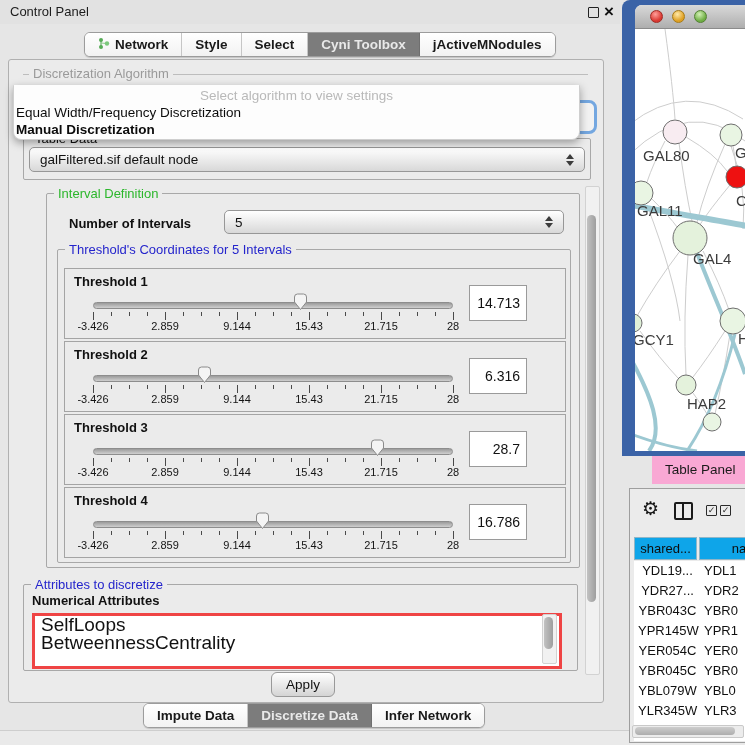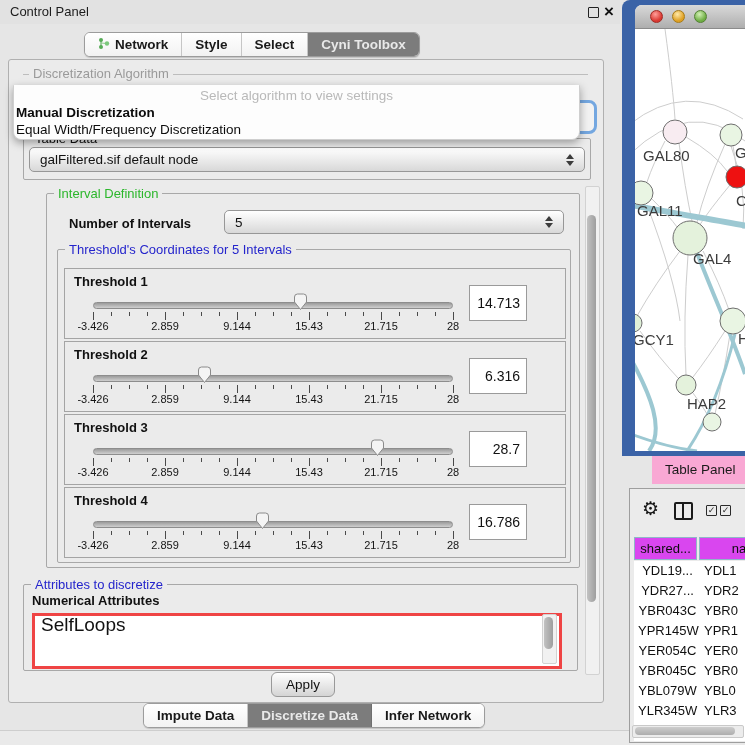--- a/index.html
+++ b/index.html
@@ -98,21 +98,21 @@
 
   #table-box{left:629px;top:488px;width:116px;height:253px;background:#ebebeb;
     border:1px solid #9e9e9e;overflow:hidden;}
   #tb-toolbar{position:absolute;left:0;top:0;width:116px;height:44px;}
   #gear-ic{position:absolute;left:12px;top:8px;font-size:19px;color:#141414;}
   #split-ic{position:absolute;left:44px;top:13px;width:15px;height:14px;border:2px solid #1a1a1a;border-radius:2px;}
   #split-ic i{position:absolute;left:5.5px;top:0;width:2px;height:14px;background:#1a1a1a;}
   .cb-ic{position:absolute;top:16px;width:9px;height:9px;border:1.5px solid #2a2a2a;border-radius:1px;
     font-size:9px;line-height:9px;text-align:center;color:#2a2a2a;}
   #tb-grid{position:absolute;left:4px;top:48px;width:112px;}
-  .hcell{position:absolute;top:0;height:23px;background:#d946ef;border:1px solid #8fb6c8;
+  .hcell{position:absolute;top:0;height:23px;background:#0ea5e9;border:1px solid #8fb6c8;
     box-sizing:border-box;display:flex;align-items:center;justify-content:center;
     font-size:13px;color:#0e0e0e;}
   .trow{position:absolute;width:200px;height:20px;background:#fff;}
   .trow span{position:absolute;top:0;height:20px;line-height:20px;font-size:13px;color:#101010;white-space:nowrap;}
 </style>
 </head>
 <body>
 
 <div class="abs" id="titlebar">
   <span class="t">Control Panel</span>
@@ -133,33 +133,36 @@
     </div>
     <div class="tab">
       <span>Style</span>
     </div>
     <div class="tab">
       <span>Select</span>
     </div>
     <div class="tab sel">
       <span>Cyni Toolbox</span>
     </div>
+    <div class="tab">
+      <span>jActiveMNodules</span>
+    </div>
   </div>
 
 <div class="abs" id="main-panel">
 
   <div class="abs" style="left:14px;top:14px;width:565px;height:0;border-top:1px solid #bdbdbd;"></div>
   <span class="abs gray" style="left:20px;top:6px;font-size:13px;background:#ebebeb;padding:0 4px;">Discretization Algorithm</span>
   <div class="abs" id="focus-frag"></div>
 
   <div class="abs" id="algo-overlay">
     <div class="hint">Select algorithm to view settings</div>
     <div id="algo-options">
+        <div class="opt">Equal Width/Frequency Discretization</div>
         <div class="opt hl">Manual Discretization</div>
-        <div class="opt">Equal Width/Frequency Discretization</div>
       </div>
   </div>
 
   <div class="group" style="left:14px;top:78px;width:566px;height:40px;">
     <span class="gtitle">Table Data</span>
     <div class="combo" style="left:5px;top:8px;width:556px;height:25px;">
       <span>galFiltered.sif default node</span>
       <span class="arrows">
           <i class="up"></i>
           <i class="dn"></i>
@@ -344,20 +347,21 @@
 
   <div class="vsb" style="left:576px;top:126px;width:13px;height:487px;">
     <div class="th" style="top:28px;height:387px;"></div>
   </div>
 
   <div class="group" style="left:14px;top:524px;width:553px;height:85px;">
     <span class="gtitle blue">Attributes to discretize</span>
     <span class="abs" style="left:8px;top:8px;font-size:13px;font-weight:bold;">Numerical Attributes</span>
     <div id="attr-list">
         <div class="it">SelfLoops</div>
+        <div class="it">BetweennessCentrality</div>
       </div>
     <div class="vsb" style="left:518px;top:29px;width:13px;height:48px;">
       <div class="th" style="top:2px;height:32px;"></div>
     </div>
   </div>
 
   <div class="abs" id="apply-btn">
     <span>Apply</span>
   </div>
 </div>

